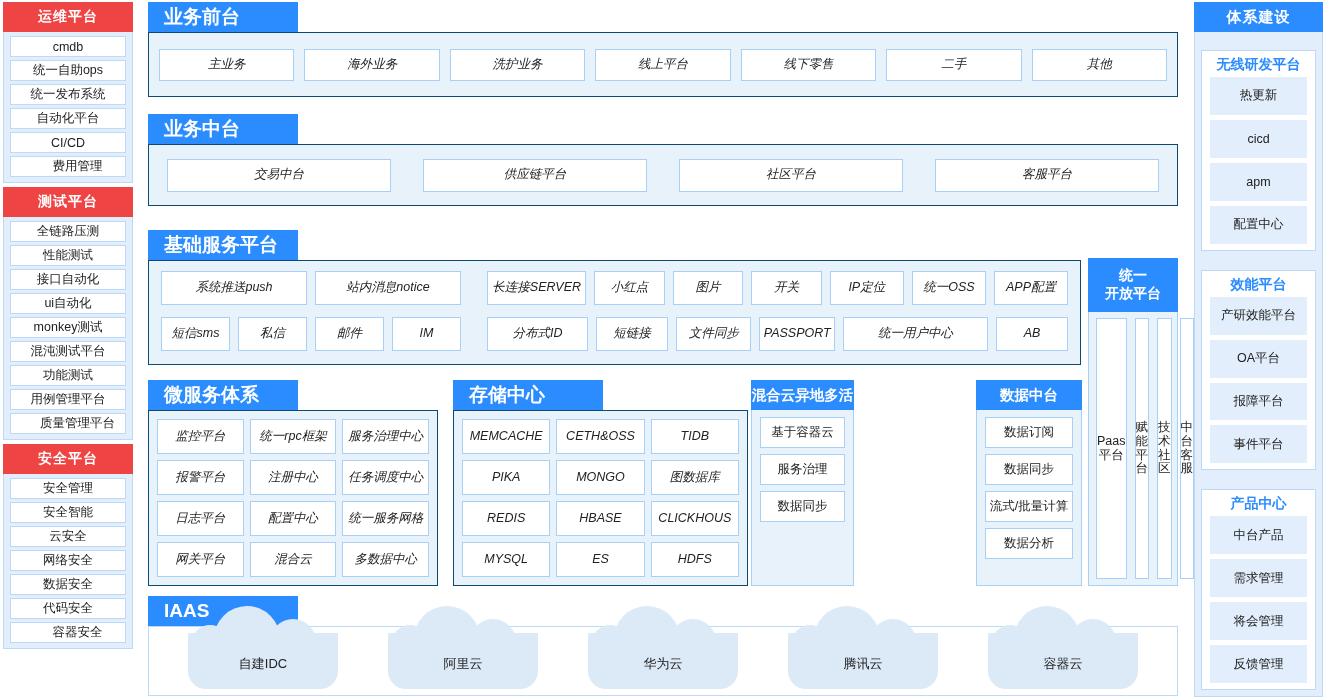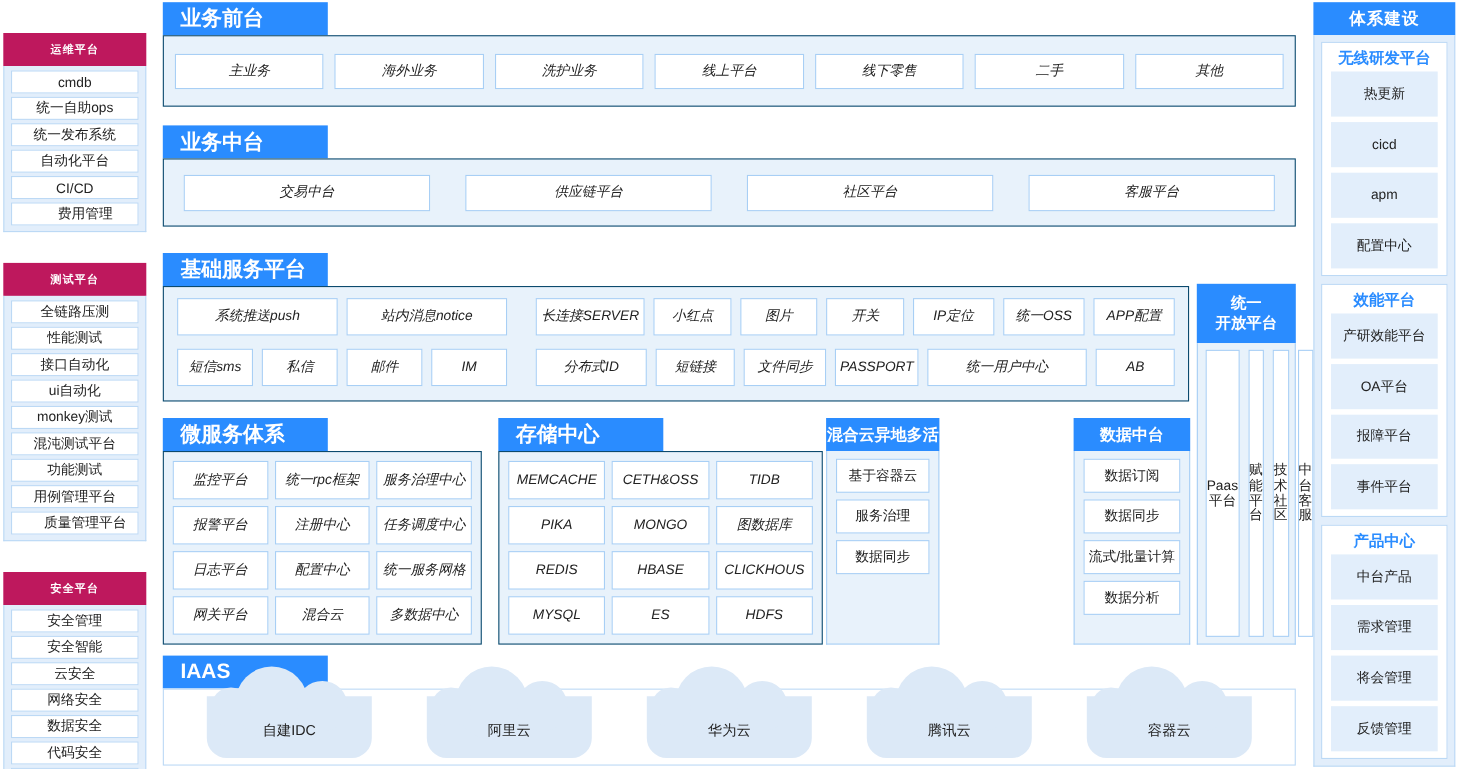--- a/index.html
+++ b/index.html
@@ -52,30 +52,29 @@
   
   #left-rail {
     position: absolute;
     left: 3px;
     top: 2px;
     width: 130px;
     height: 695px;
   }
   .rail-group { margin-bottom: 4px; }
   .rail-head {
-    background: #be185d;
+    background: #ef4444;
     color: #ffffff;
     font-weight: bold;
-    font-size: 10px;
+    font-size: 14px;
     height: 30px;
     display: flex;
     align-items: center;
     justify-content: center;
     letter-spacing: 1px;
-    margin-top: 28px;
   }
   .rail-body {
     background: #e2eefb;
     border: 1px solid #bcd9f5;
     border-top: none;
     box-sizing: border-box;
     padding: 4px 6px 5px 6px;
   }
   .rail-item {
     background: #ffffff;
@@ -125,20 +124,21 @@
     gap: 7px;
   }
   .rr-card {
     background: #ffffff;
     border: 1px solid #bcd9f5;
     box-sizing: border-box;
     flex: 1 1 0;
     padding: 3px 8px 6px 8px;
     display: flex;
     flex-direction: column;
+    margin-top: 12px;
   }
   .rr-card-title {
     color: #2a8cff;
     font-weight: bold;
     font-size: 14px;
     text-align: center;
     padding: 2px 0 3px 0;
     flex: 0 0 auto;
   }
   .rr-item {

